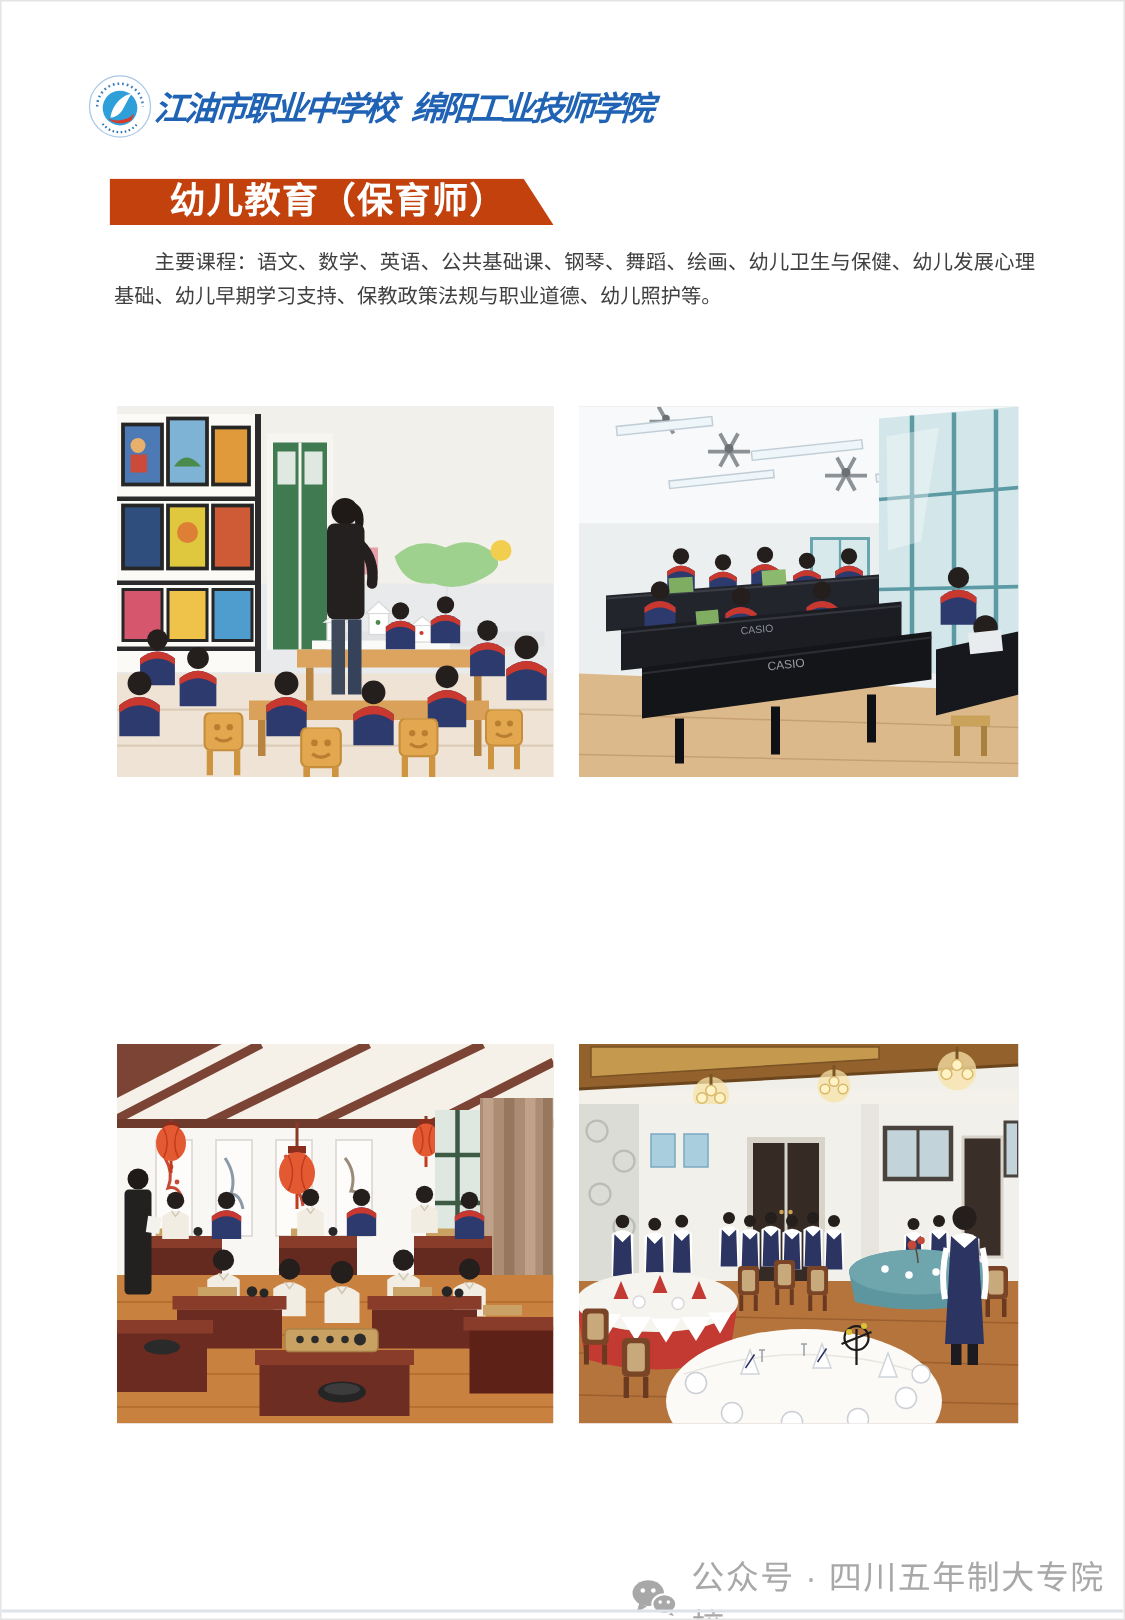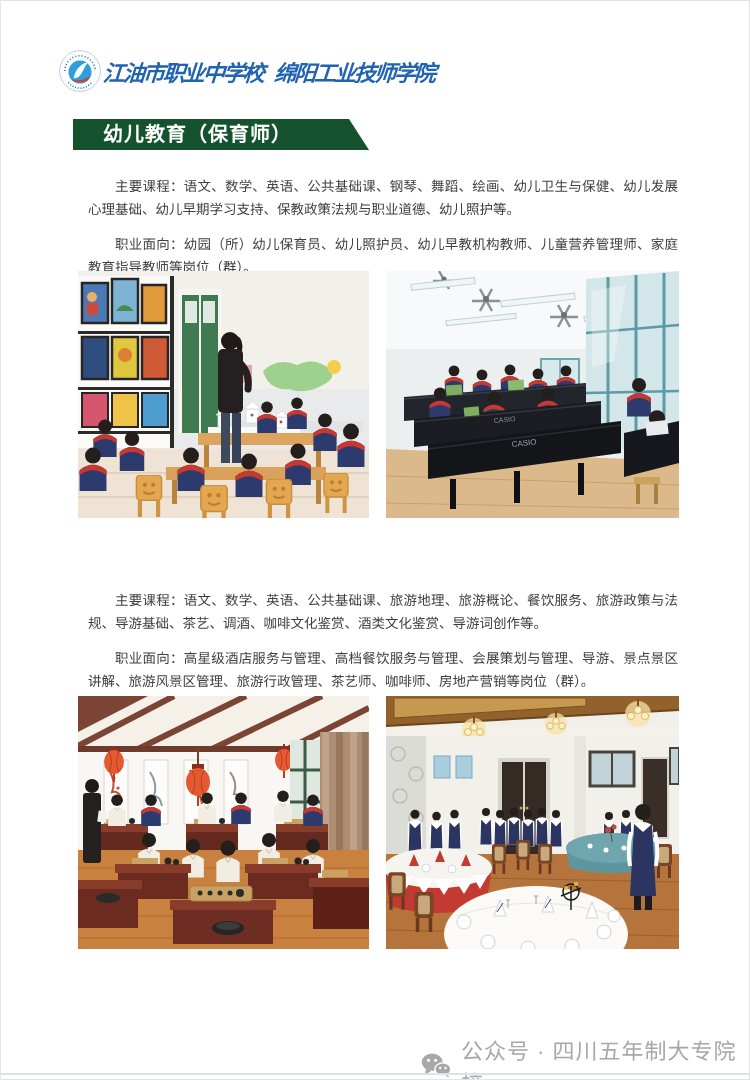--- a/index.html
+++ b/index.html
@@ -7,30 +7,30 @@
         border:1px solid #e4e4e4;overflow:hidden;
         font-family:"Liberation Sans",sans-serif;}
   
   .header{position:absolute;left:0;top:0;width:100%;height:110px;}
   .logo{position:absolute;left:58px;top:49px;width:42px;height:42px;}
   .school-name{position:absolute;left:102px;top:54px;height:36px;line-height:36px;
         font-family:"DejaVu Serif","Liberation Serif",serif;
         font-style:italic;font-weight:bold;font-size:22px;letter-spacing:-2px;
         color:#2063b4;white-space:pre;transform:skewX(-4deg);}
   
-  .banner{position:absolute;left:72px;width:296px;height:31px;background:#14532d;
+  .banner{position:absolute;left:72px;width:296px;height:31px;background:#c2410c;
         clip-path:polygon(0 0, calc(100% - 20px) 0, 100% 100%, 0 100%);
-        color:#ffffff;font-weight:bold;font-size:20px;line-height:31px;
-        padding-left:30px;box-sizing:border-box;letter-spacing:1px;}
+        color:#ffffff;font-weight:bold;font-size:24px;line-height:31px;
+        padding-left:40px;box-sizing:border-box;letter-spacing:1px;}
   .banner1{top:118px;}
   .banner2{top:528px;}
   
   .para{position:absolute;left:75px;width:614px;font-size:13.5px;line-height:23px;
         color:#3f3f3f;text-align:justify;}
-  .para p{margin:12px;text-indent:2em;}
+  .para p{margin:0;text-indent:2em;}
   .para1{top:162px;}
   .para2{top:576px;}
   
   .photo{position:absolute;overflow:hidden;background:#ddd;}
   .photo svg{display:block;width:100%;height:100%;}
   .ph1{left:77px;top:270px;width:291px;height:247px;}
   .ph2{left:385px;top:270px;width:293px;height:247px;}
   .ph3{left:77px;top:695px;width:291px;height:253px;}
   .ph4{left:385px;top:695px;width:293px;height:253px;}
   
@@ -88,21 +88,20 @@
       <path d="M12.5,27.5 C17,30 25,29 29,24.5 L27.5,28.5 C22.5,31.5 15.5,31.5 12.5,27.5 Z" fill="#d93a2b"></path>
     </svg>
     <div class="school-name">江油市职业中学校  绵阳工业技师学院</div>
   </div>
 
   <div class="banner banner1">
     <span>幼儿教育（保育师）</span>
   </div>
   <div class="para para1">
     <p>主要课程：语文、数学、英语、公共基础课、钢琴、舞蹈、绘画、幼儿卫生与保健、幼儿发展心理基础、幼儿早期学习支持、保教政策法规与职业道德、幼儿照护等。</p>
-    <p>职业面向：幼园（所）幼儿保育员、幼儿照护员、幼儿早教机构教师、儿童营养管理师、家庭教育指导教师等岗位（群）。</p>
   </div>
 
   <div class="photo ph1">
     <svg viewBox="0 0 291 247" preserveAspectRatio="none">
       <rect width="291" height="247" fill="#f2f0ea"></rect>
       <rect y="118" width="291" height="62" fill="#e9eaec"></rect>
       <line x1="150" y1="120" x2="150" y2="178" stroke="#dfe0e3"></line>
       <line x1="220" y1="120" x2="220" y2="178" stroke="#dfe0e3"></line>
       <rect y="178" width="291" height="69" fill="#eee3d4"></rect>
       <path d="M0,202 H291 M0,226 H291" stroke="#dccdb8" stroke-width="1.5"></path>
@@ -257,24 +256,20 @@
       <use href="#stu" x="240" y="106" width="26" height="40"></use>
       <use href="#stu" x="256" y="138" width="30" height="46"></use>
       <polygon points="238,162 293,150 293,192 238,206" fill="#17181d"></polygon>
       <rect x="260" y="150" width="22" height="14" fill="#e8ecef" transform="rotate(-6 271 157)"></rect>
       <rect x="248" y="206" width="26" height="7" fill="#caa25a"></rect>
       <rect x="250" y="213" width="4" height="20" fill="#a8813e"></rect>
         <rect x="268" y="213" width="4" height="20" fill="#a8813e"></rect>
     </svg>
   </div>
 
-  <div class="para para2">
-    <p>主要课程：语文、数学、英语、公共基础课、旅游地理、旅游概论、餐饮服务、旅游政策与法规、导游基础、茶艺、调酒、咖啡文化鉴赏、酒类文化鉴赏、导游词创作等。</p>
-    <p>职业面向：高星级酒店服务与管理、高档餐饮服务与管理、会展策划与管理、导游、景点景区讲解、旅游风景区管理、旅游行政管理、茶艺师、咖啡师、房地产营销等岗位（群）。</p>
-  </div>
 
   <div class="photo ph3">
     <svg viewBox="0 0 291 253" preserveAspectRatio="none">
       <rect width="291" height="253" fill="#f7f4ee"></rect>
       <rect width="291" height="54" fill="#f5f1e8"></rect>
       <g stroke="#7c4434" stroke-width="6">
         <path d="M0,50 L96,0 M58,54 L168,0 M132,54 L244,0 M208,54 L291,12"></path>
       </g>
       <polygon points="0,0 70,0 0,36" fill="#7c4434"></polygon>
       <rect y="50" width="291" height="6" fill="#6e3a2c"></rect>

